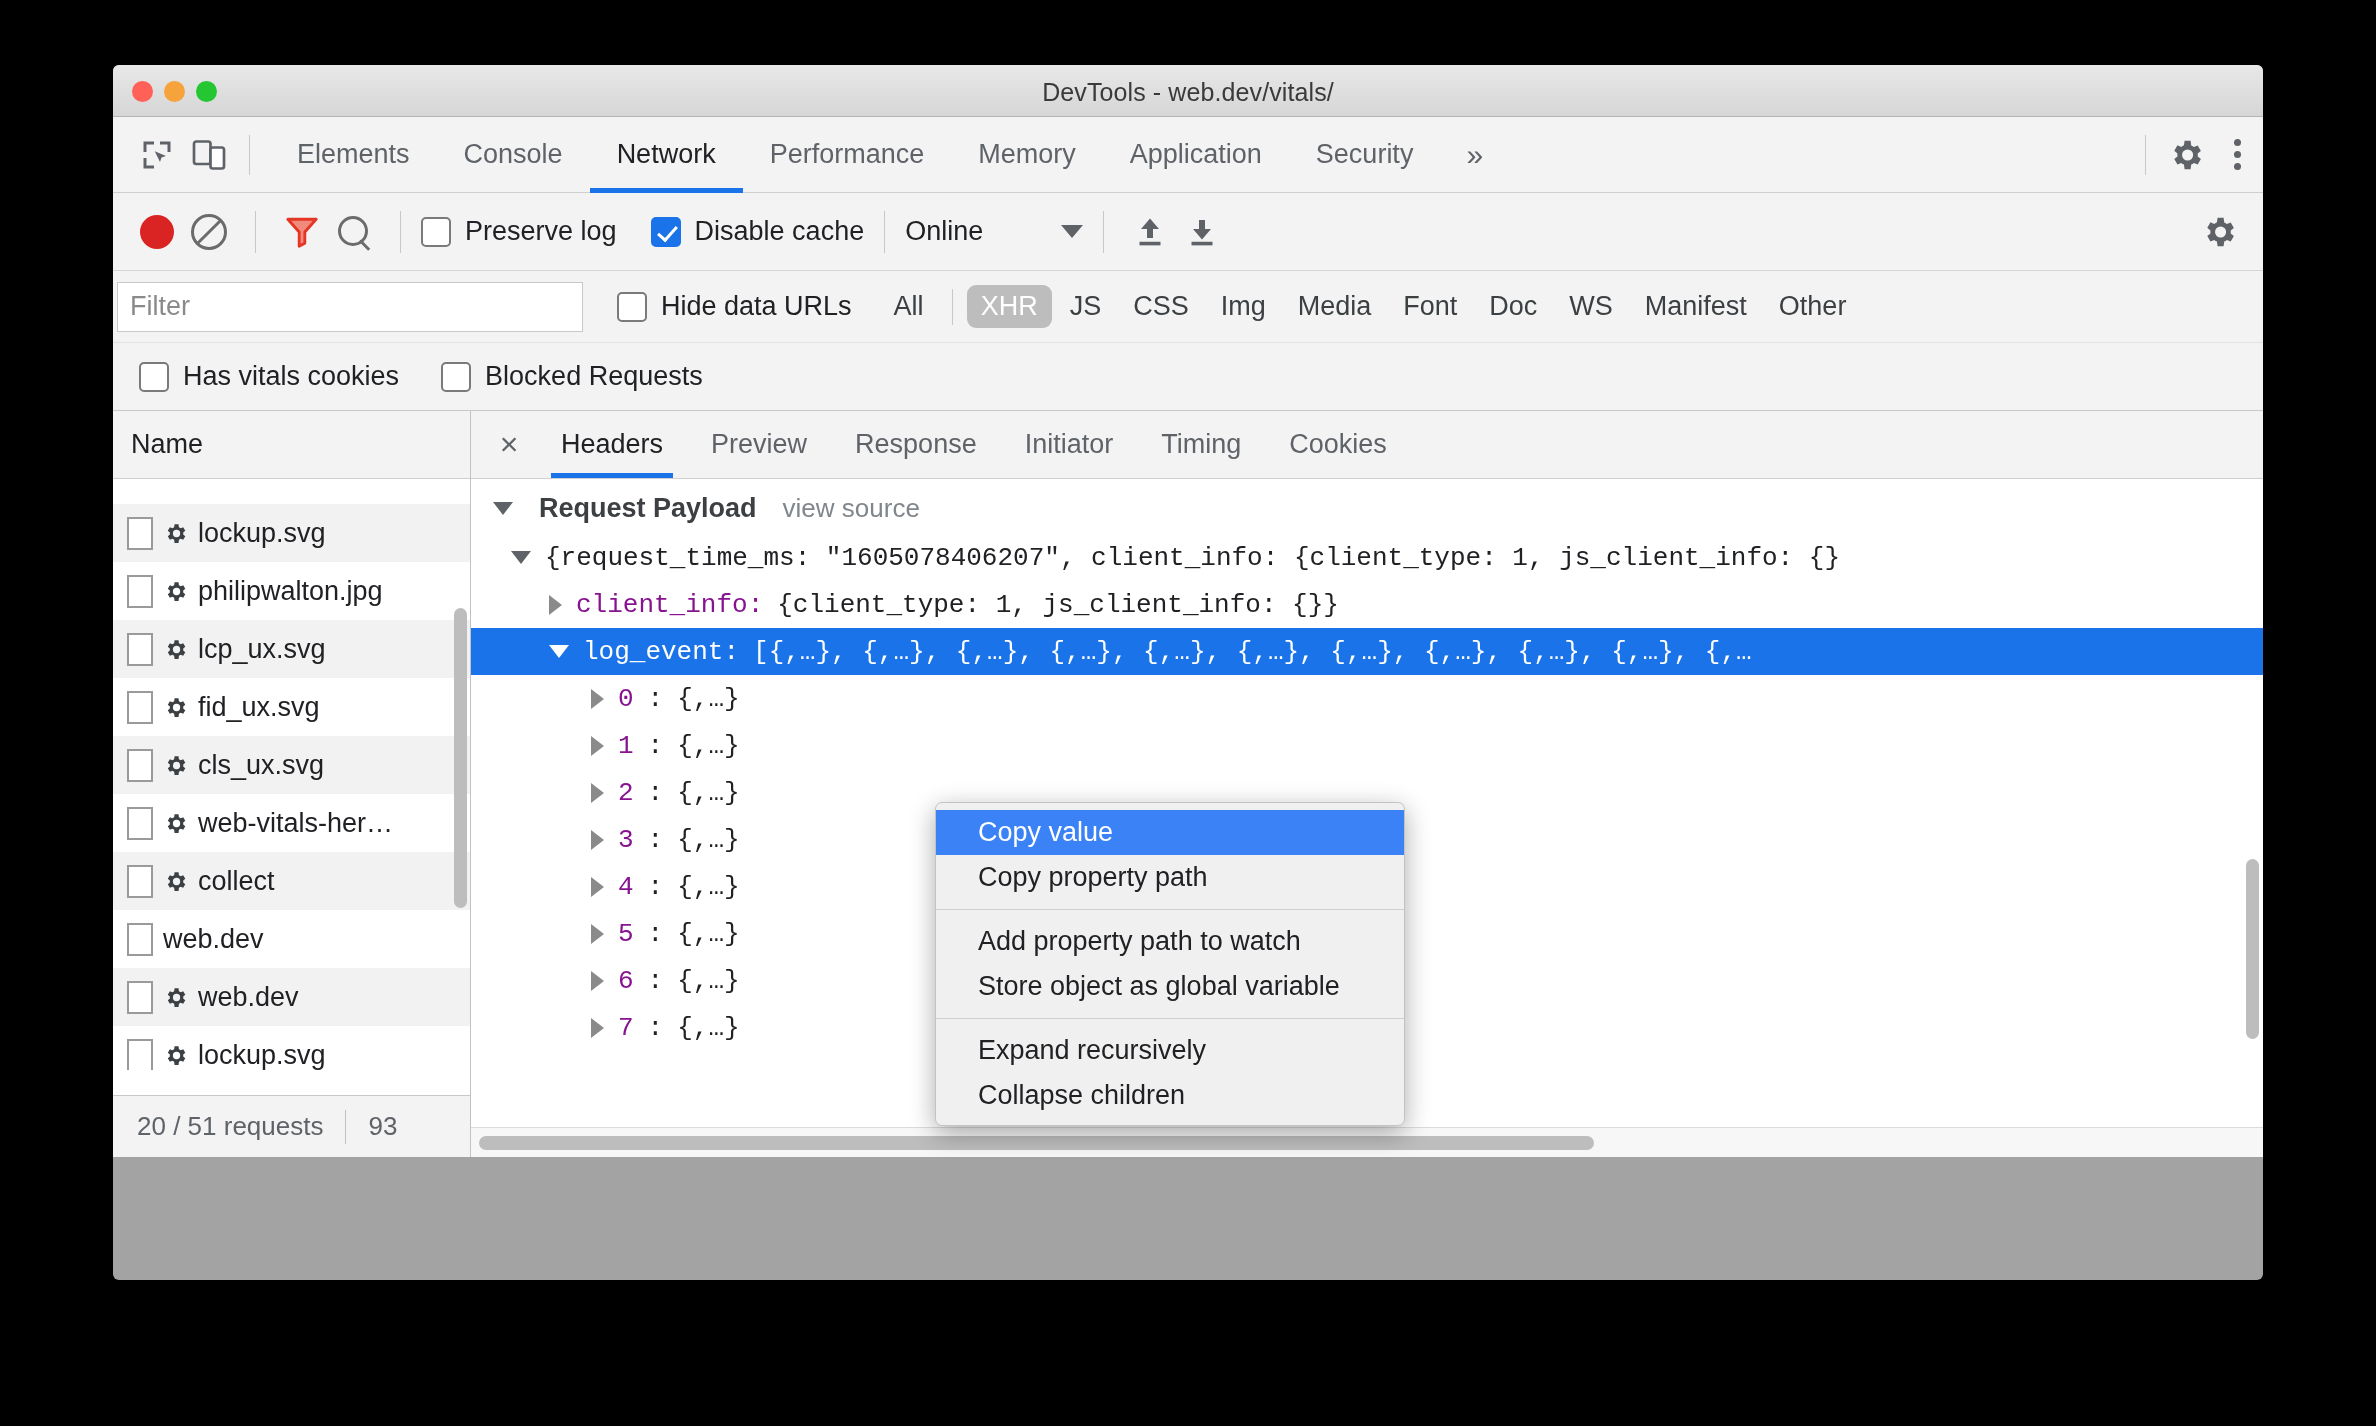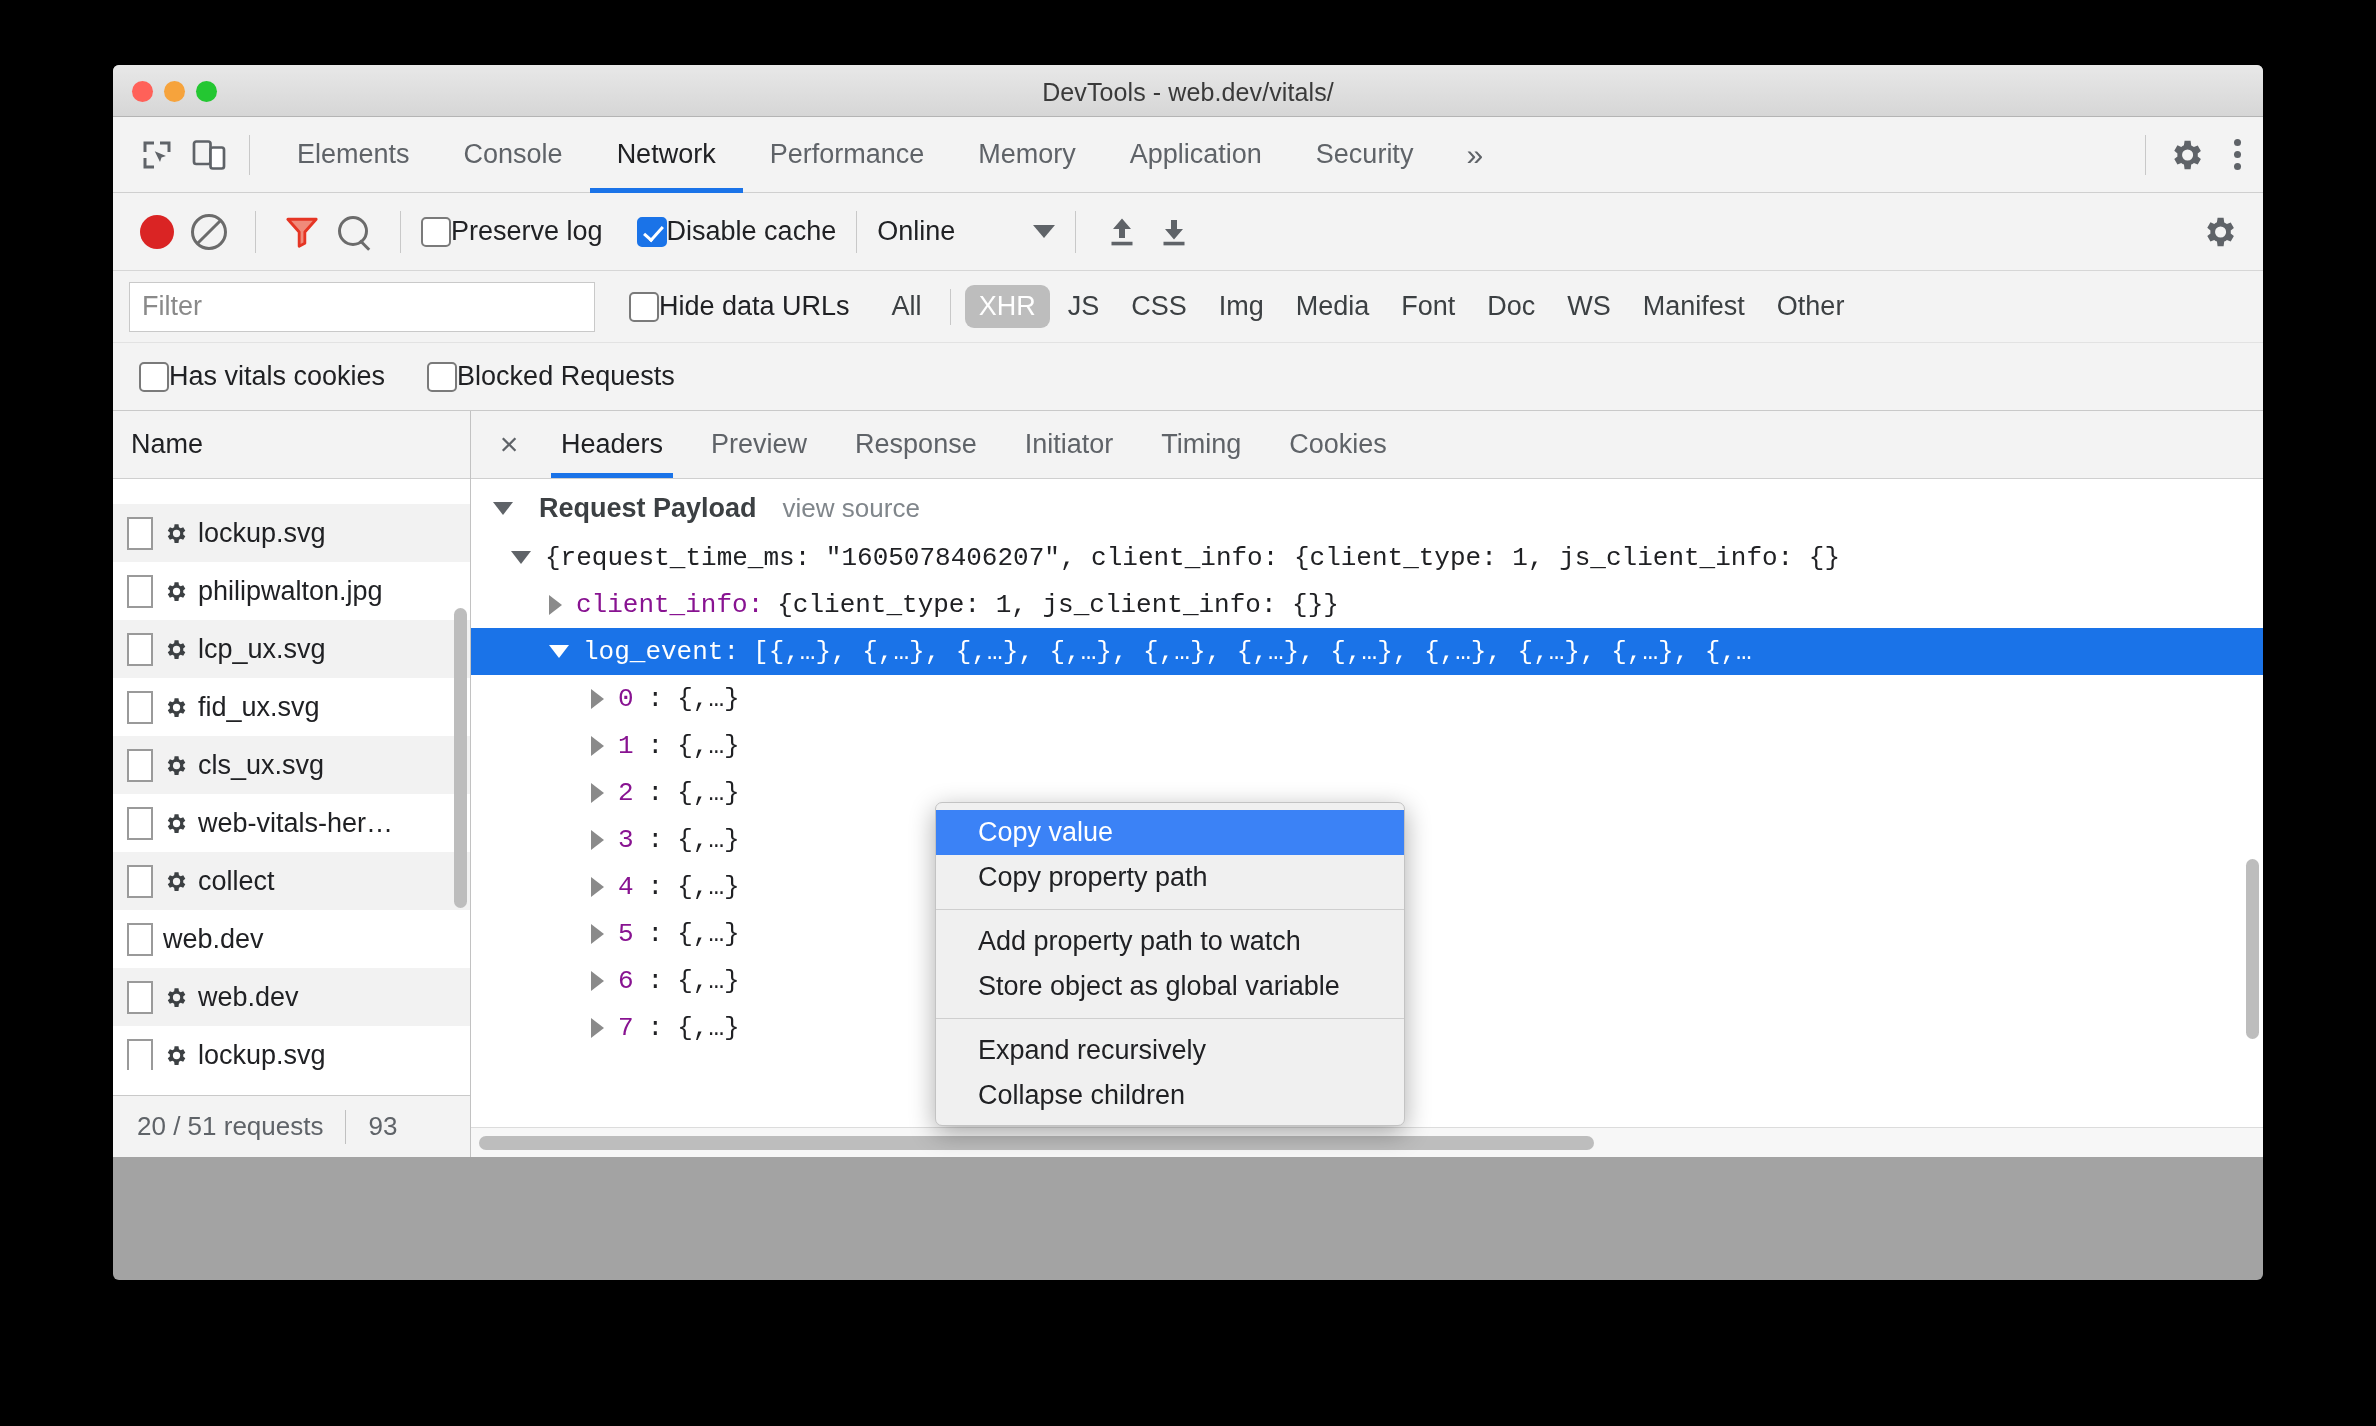--- a/index.html
+++ b/index.html
@@ -106,34 +106,34 @@
   }
   .cb.checked {
     background:#1a73e8; border-color:#1a73e8;
     position:relative;
   }
   .cb.checked::after {
     content:""; position:absolute; left:9px; top:3px;
     width:8px; height:16px; border:solid #fff;
     border-width:0 3.5px 3.5px 0; transform:rotate(42deg);
   }
-  .cbrow { display:flex; align-items:center; cursor:pointer; }
+  .cbrow { display:flex; align-items:center; gap:14px; cursor:pointer; }
   .cbrow span { font-size:27px; color:#202124; white-space:nowrap; }
   #netbar .sep { width:1px; height:42px; background:#c8c8c8; margin:0 20px; }
   #throttle { display:flex; align-items:center; cursor:pointer; }
   #throttle .lbl { font-size:27px; color:#202124; }
   .caret { width:0;height:0;border-left:11px solid transparent;border-right:11px solid transparent;border-top:13px solid #5f6368; margin-left:78px; }
   .arrow-btn { width:52px;height:52px;display:flex;align-items:center;justify-content:center;cursor:pointer; }
   #netbar .right { margin-left:auto; margin-right:18px; display:flex; align-items:center; }
   .gear-svg { width:38px; height:38px; fill:#5f6368; }
 
   
   #filterrow {
     height:72px; background:#f3f3f3;
-    display:flex; align-items:center; padding-left:16px;
+    display:flex; align-items:center; padding-left:4px;
     border-bottom:1px solid #e2e2e2;
   }
   #filter-input {
     width:466px; height:50px;
     border:1px solid #c9c9c9; background:#fff;
     font-size:27px; color:#202124; padding:0 12px;
     font-family:"Liberation Sans", sans-serif;
     outline:none;
   }
   #filter-input::placeholder { color:#8a8a8a; }

